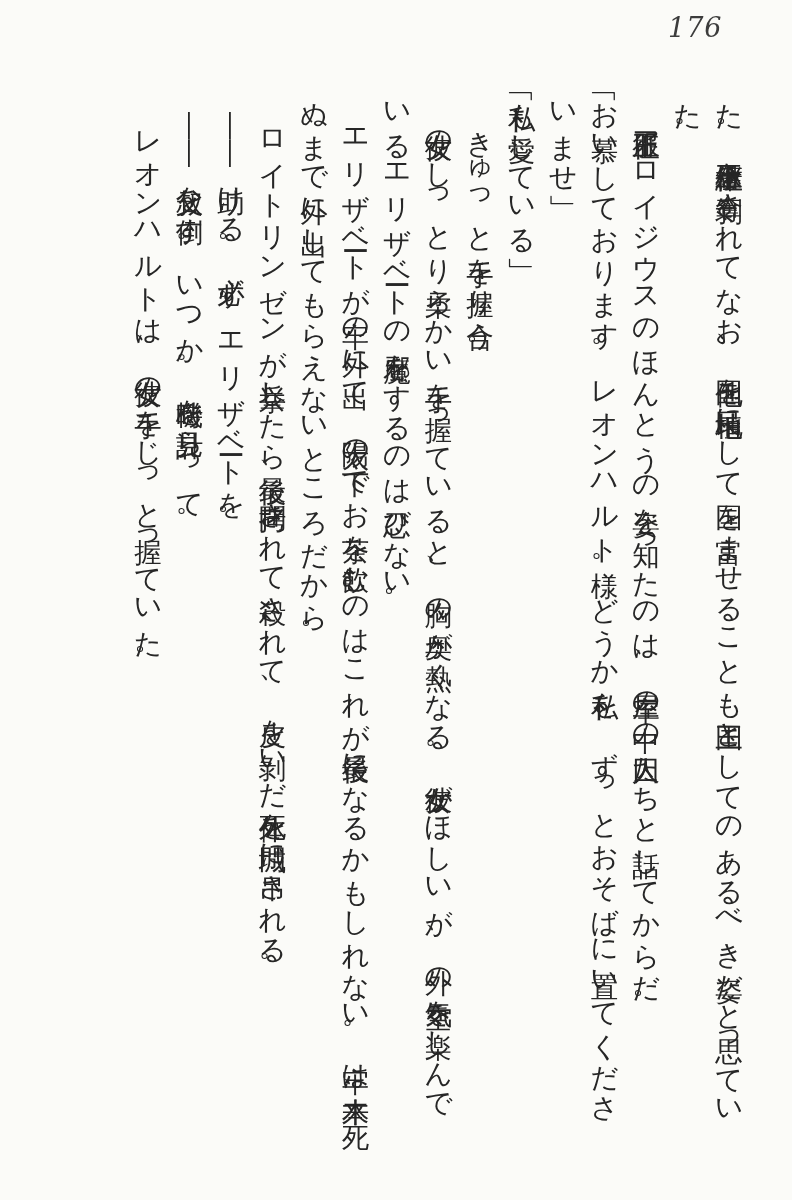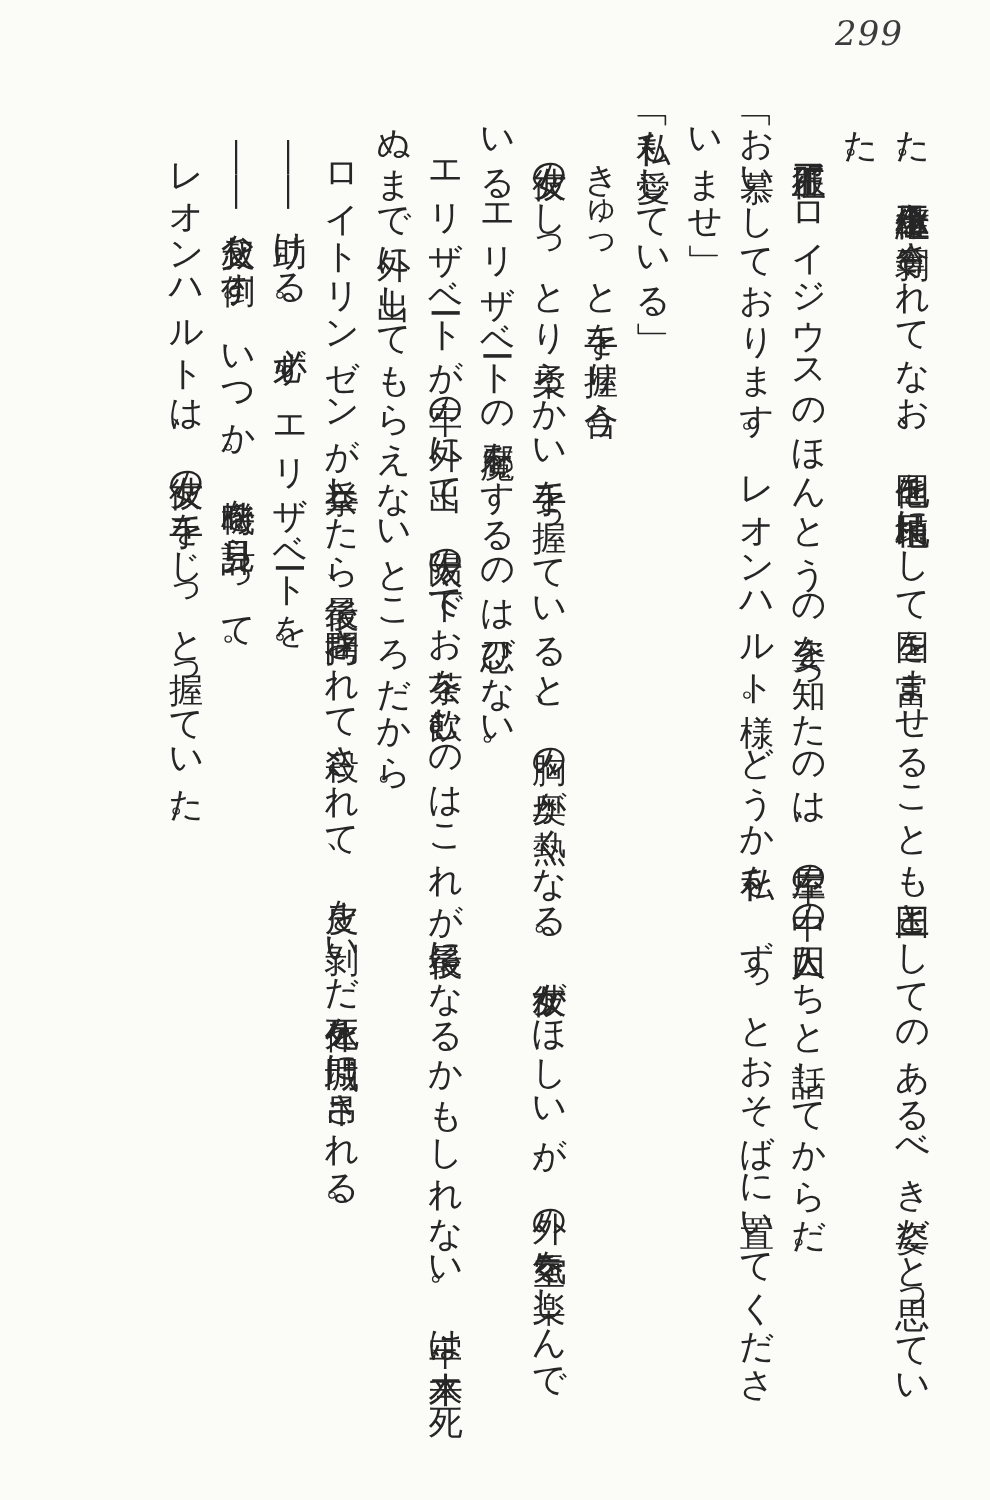--- a/index.html
+++ b/index.html
@@ -50,21 +50,21 @@
   }
   .body-text p.indent {
     text-indent: 1em;
   }
 </style>
 </head>
 <body>
 
 <div class="page">
 
-  <div class="page-number">299</div>
+  <div class="page-number">176</div>
 
   <div class="body-text">
     <p>た。王位継承権を剝奪されてなお、他国を植民地にして国を富ませることも国王としてのあるべき姿だと思っていた。</p>
     <p class="indent">征服王アロイジウスのほんとうの姿を知ったのは、牢屋の中の囚人たちと話してからだ。</p>
     <p>「お慕いしております。レオンハルト様。どうか私を、ずっとおそばに置いてくださいませ」</p>
     <p>「私も愛している」</p>
     <p class="indent">きゅっと手を握り合う。</p>
     <p class="indent">彼女のしっとり柔らかい手を握っていると、胸の奥が熱くなる。彼女がほしいが、外の空気を楽しんでいるエリザベートの邪魔をするのは忍びない。</p>
     <p class="indent">エリザベートが牢の外に出て、太陽の下でお茶を飲むのはこれが最後になるかもしれない。牢は本来、死ぬまで外に出してもらえないところだから。</p>
     <p class="indent">ロイトリンゼンが挙兵したら最後、拷問されて殺されて、皮を剝いだ死体を城門に吊される。</p>

